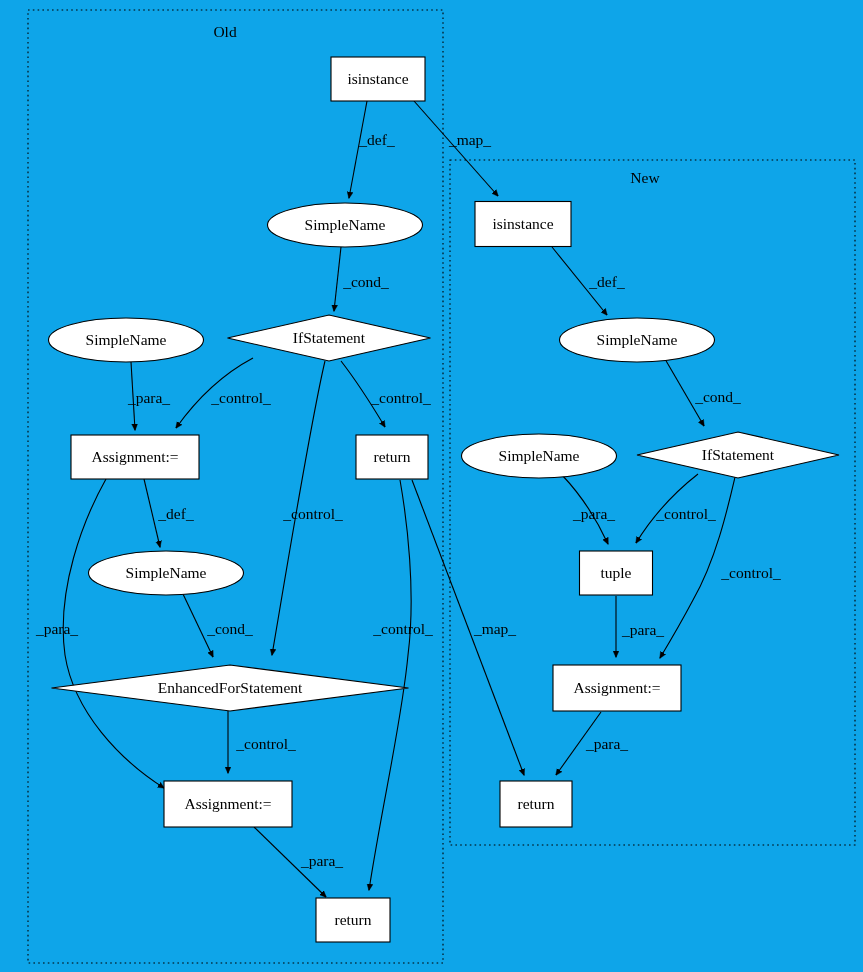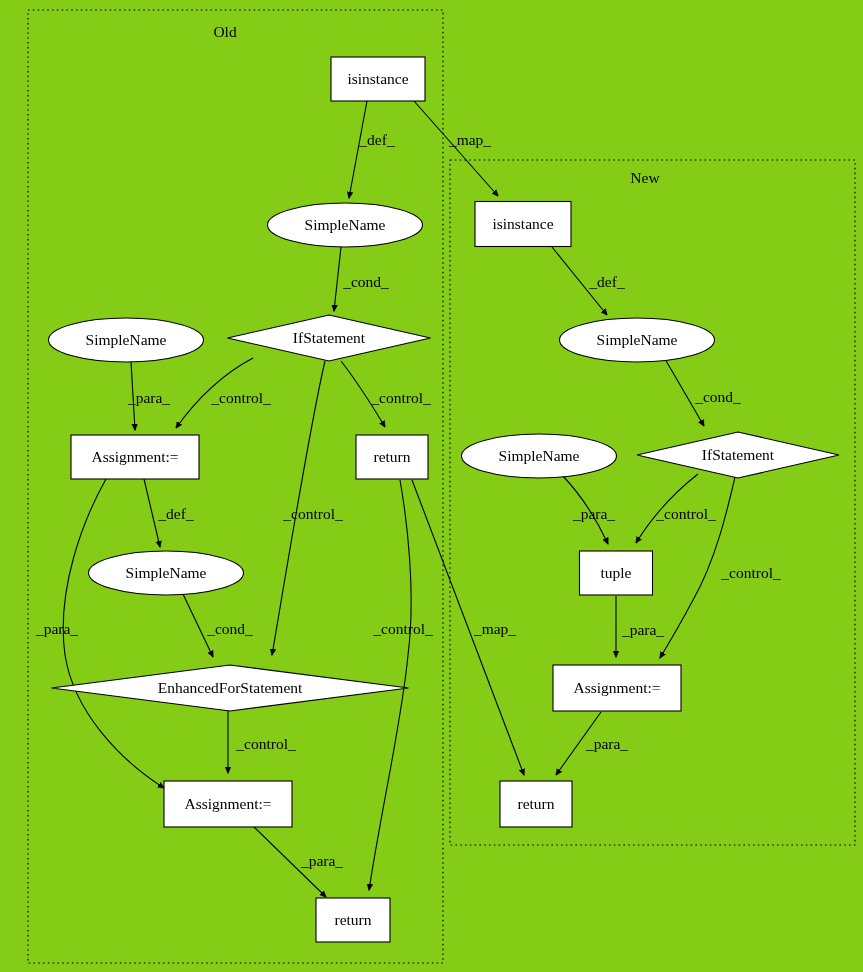--- a/index.html
+++ b/index.html
@@ -1,16 +1,16 @@
 <!DOCTYPE html>
 <html><head>
 <meta charset="utf-8">
 <style>
   html,body{margin:0;padding:0;background:#ffffff;}
-  #stage{position:relative;width:863px;height:972px;background:#84cc16;
+  #stage{position:relative;width:863px;height:972px;background:#0ea5e9;
          font-family:"Liberation Serif","DejaVu Serif",serif;}
   svg{display:block;}
   .node-shape{fill:#ffffff;stroke:#000000;stroke-width:1.1;}
   .edge-line{fill:none;stroke:#000000;stroke-width:1.1;}
   .cluster-box{fill:none;stroke:#000000;stroke-width:1.1;stroke-dasharray:1.6 3.2;}
   .node-label{font-family:"Liberation Serif","DejaVu Serif",serif;font-size:15.5px;
               fill:#000000;text-anchor:middle;dominant-baseline:middle;}
   .edge-label{font-family:"Liberation Serif","DejaVu Serif",serif;font-size:15.5px;
               fill:#000000;text-anchor:middle;dominant-baseline:middle;}
   .cluster-label{font-family:"Liberation Serif","DejaVu Serif",serif;font-size:15.5px;

